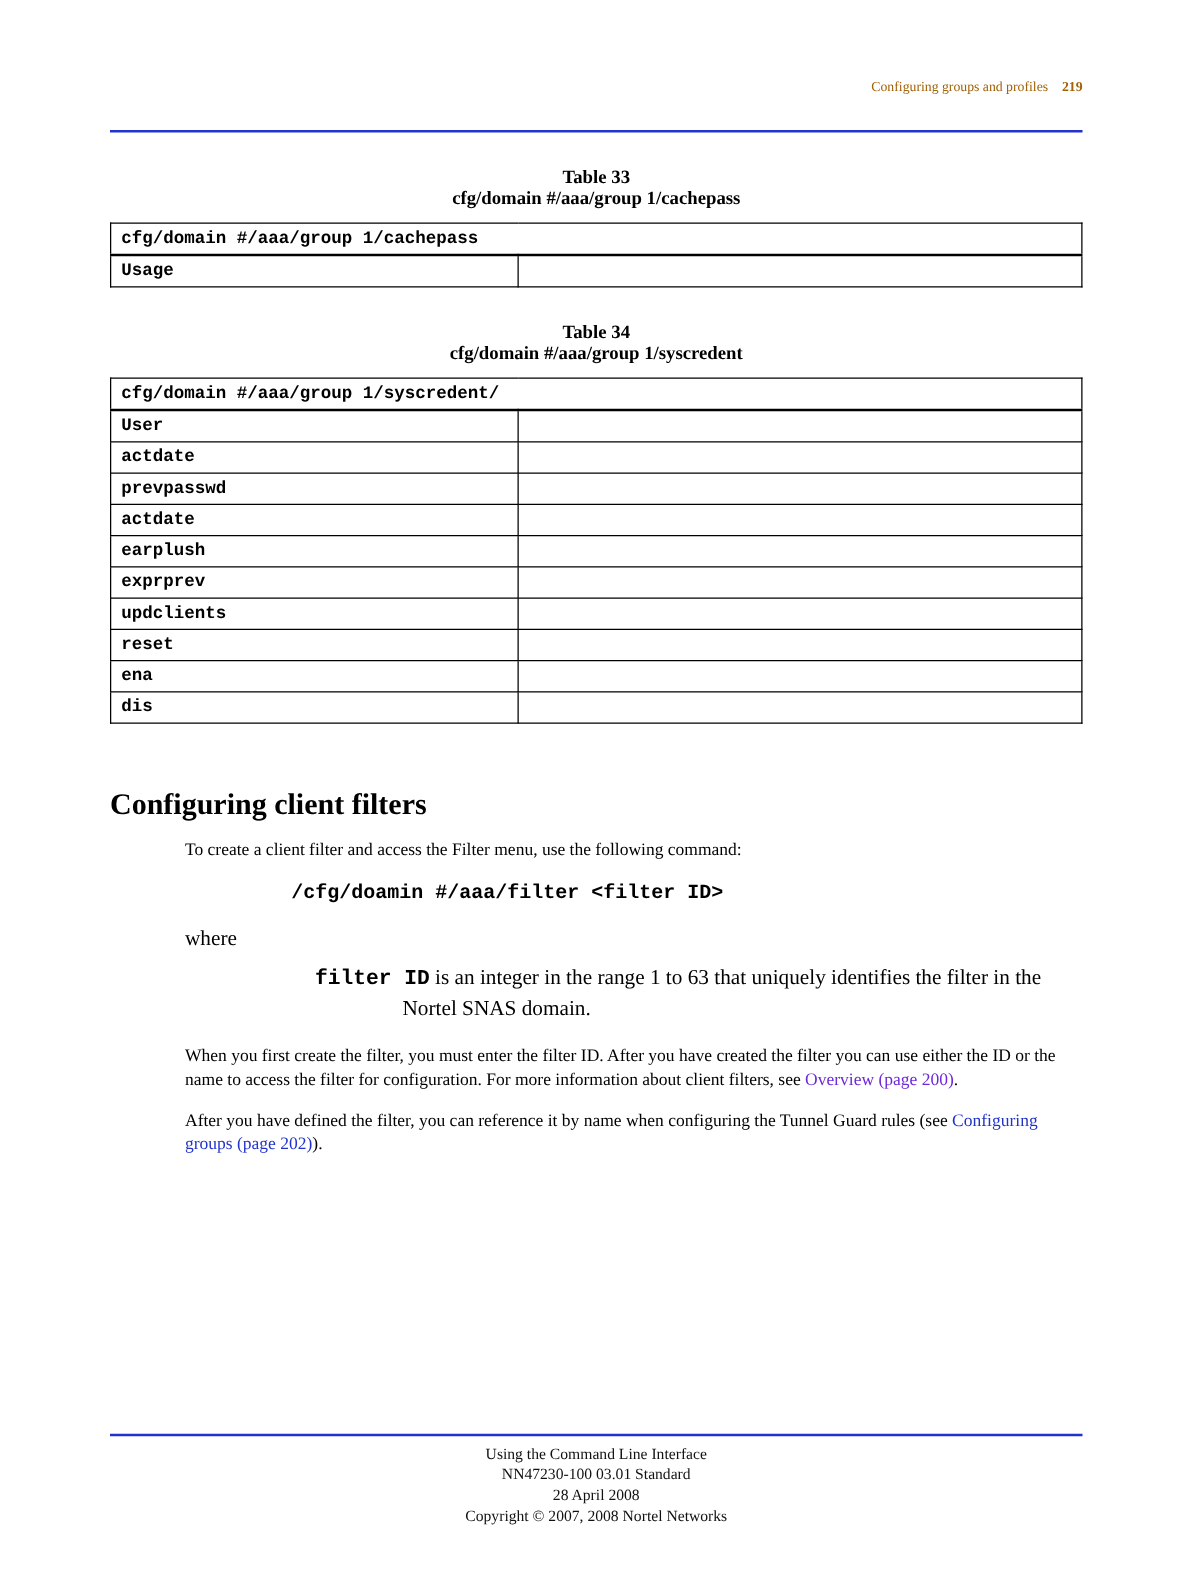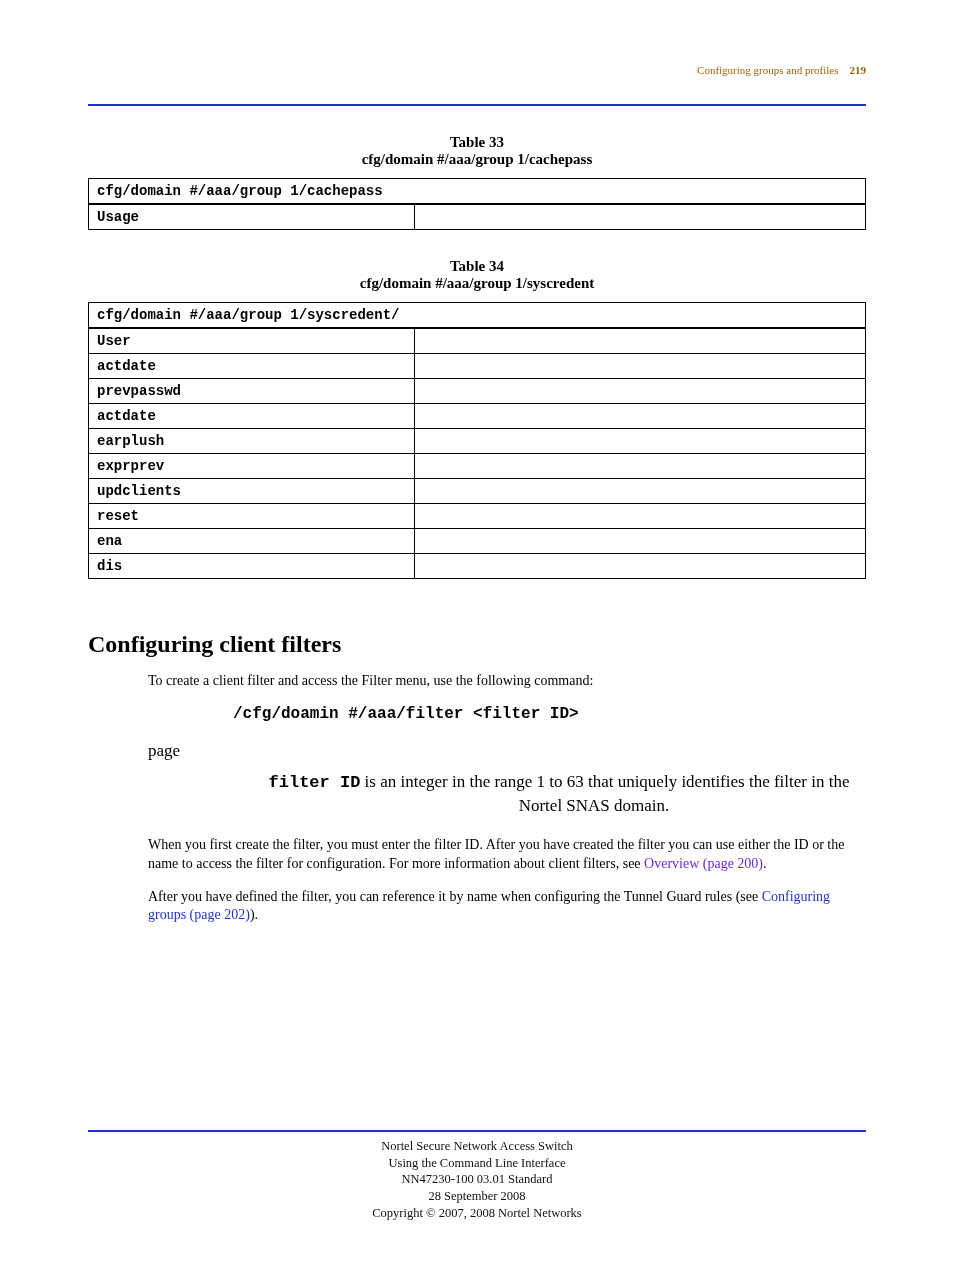--- a/index.html
+++ b/index.html
@@ -85,21 +85,20 @@
   }
   .where-line {
     font-size: 17px;
     margin: 0 0 10px 60px;
   }
   .def-block {
     font-size: 17px;
     line-height: 1.35;
     margin-left: 164px;
     text-indent: 0;
-    text-align: center;
   }
   .def-block .term {
     font-family: "Courier New", monospace;
     font-weight: bold;
   }
   .def-hang {
     display: block;
     margin-left: 70px;
     text-indent: -70px;
   }
@@ -204,40 +203,39 @@
         </tr>
   </tbody>
     </table>
 
   <div class="filters-heading">Configuring client filters</div>
 
   <p class="body-para indent">To create a client filter and access the Filter menu, use the following command:</p>
 
   <div class="cmd-line">/cfg/doamin #/aaa/filter &lt;filter ID&gt;</div>
 
-  <p class="where-line">page</p>
+  <p class="where-line">where</p>
 
   <div class="def-block">
     <span class="def-hang">
       <span class="term">filter ID</span><span> is an integer in the range 1 to 63 that uniquely identifies the filter in the Nortel SNAS domain.</span>
     </span>
   </div>
 
   <p class="body-para indent" style="margin-top:18px">
     <span>When you first create the filter, you must enter the filter ID. After you have created the filter you can use either the ID or the name to access the filter for configuration. For more information about client filters, see </span><span style="color:#6d28d9">Overview (page 200)</span><span>.</span>
   </p>
 
   <p class="body-para indent">
     <span>After you have defined the filter, you can reference it by name when configuring the Tunnel Guard rules (see </span><span style="color:#2233cc">Configuring groups (page 202)</span><span>).</span>
   </p>
 
   <div class="footer">
     <div class="bottom-rule"></div>
     <div class="footer-text">
-      <div>Nortel Secure Network Access Switch</div>
       <div>Using the Command Line Interface</div>
       <div>NN47230-100   03.01 Standard</div>
-      <div>28 September 2008</div>
+      <div>28 April 2008</div>
       <div>Copyright © 2007, 2008 Nortel Networks</div>
     </div>
   </div>
 
 </div>
 
 </body></html>

